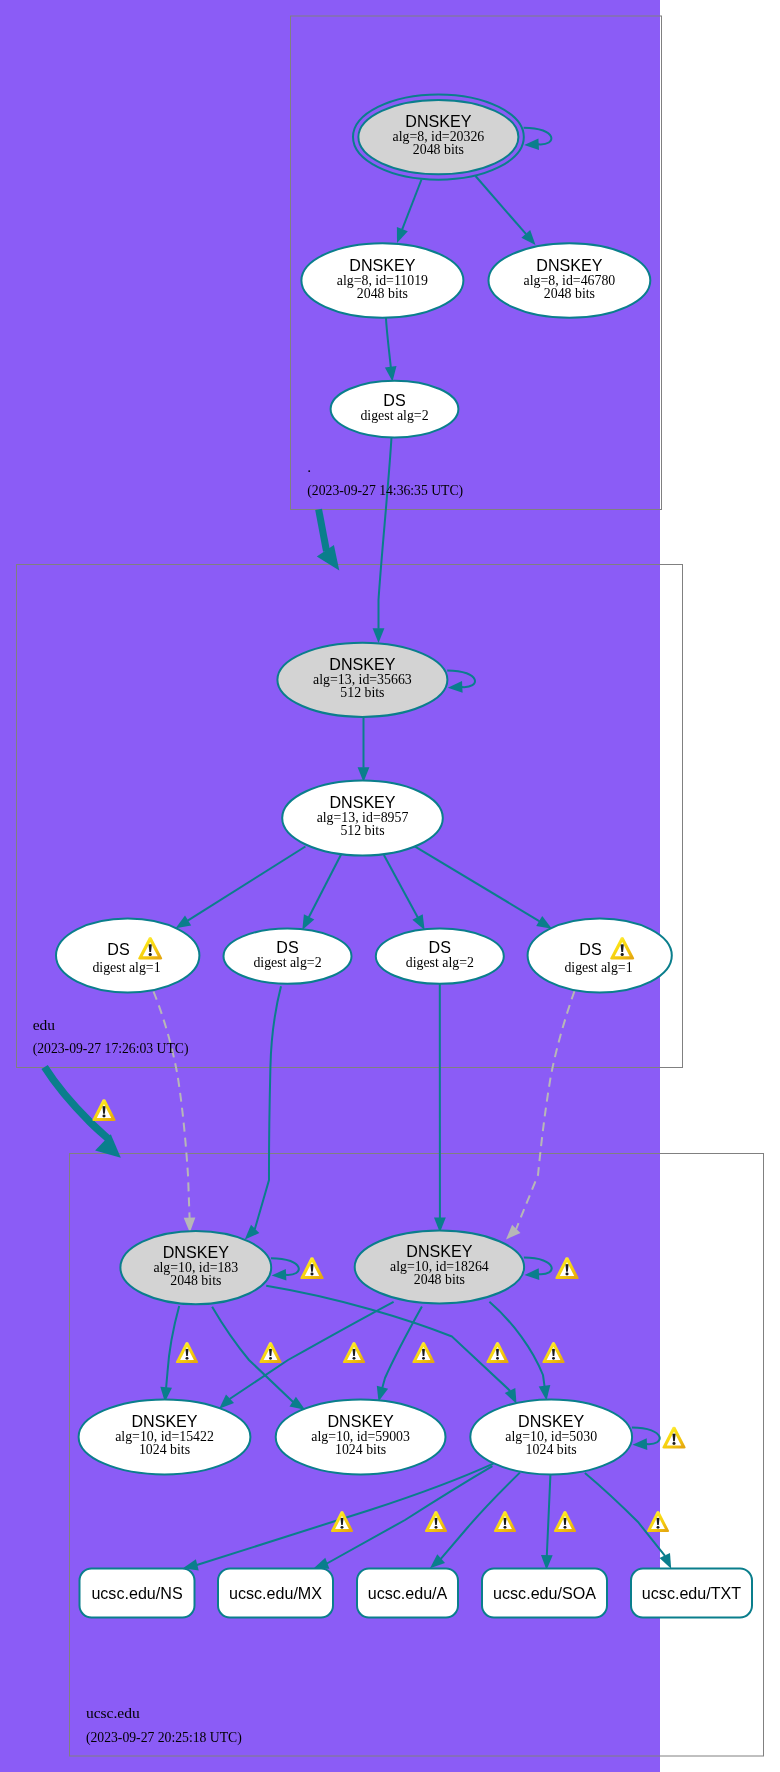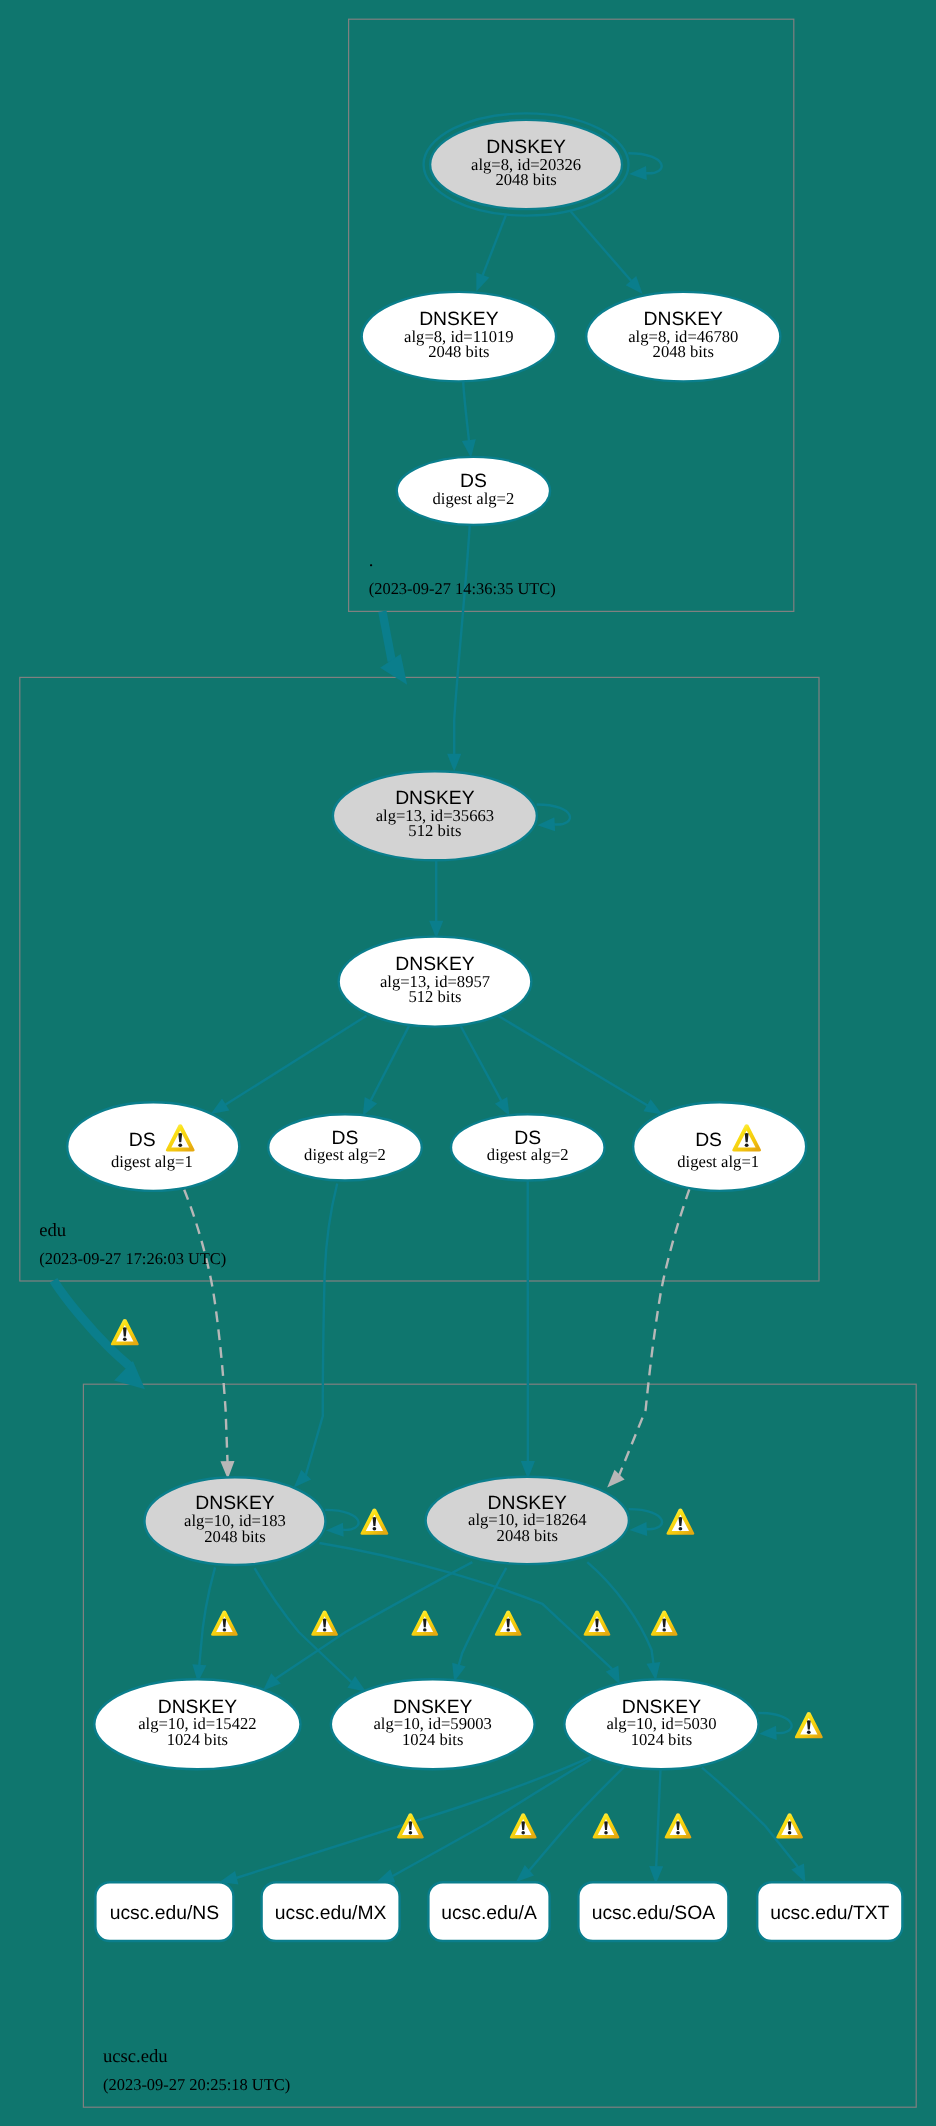--- a/index.html
+++ b/index.html
@@ -1,18 +1,18 @@
 <!DOCTYPE html>
 <html><head>
 <meta charset="utf-8">
 <title>DNSSEC authentication chain</title>
 <style>
   html,body{margin:0;padding:0;background:#fff;}
   body{width:780px;height:1772px;overflow:hidden;}
-  #stage{position:relative;width:780px;height:1772px;background:#0f766e;}
+  #stage{position:relative;width:660px;height:1772px;background:#8b5cf6;}
   svg#graph{display:block;width:780px;height:1772px;shape-rendering:geometricPrecision;}
   .cl{fill:none;stroke:#808080;stroke-width:1;}
   .nd{stroke:#0a7e8c;stroke-width:2;}
   text{fill:#000;}
   .t1{font-family:"Liberation Sans",sans-serif;font-size:16.1px;}
   .t2{font-family:"Liberation Serif",serif;font-size:13.85px;}
   .tl{font-family:"Liberation Serif",serif;font-size:13.70px;}
   .tz{font-family:"Liberation Serif",serif;font-size:15.50px;}
 </style>
 </head>

